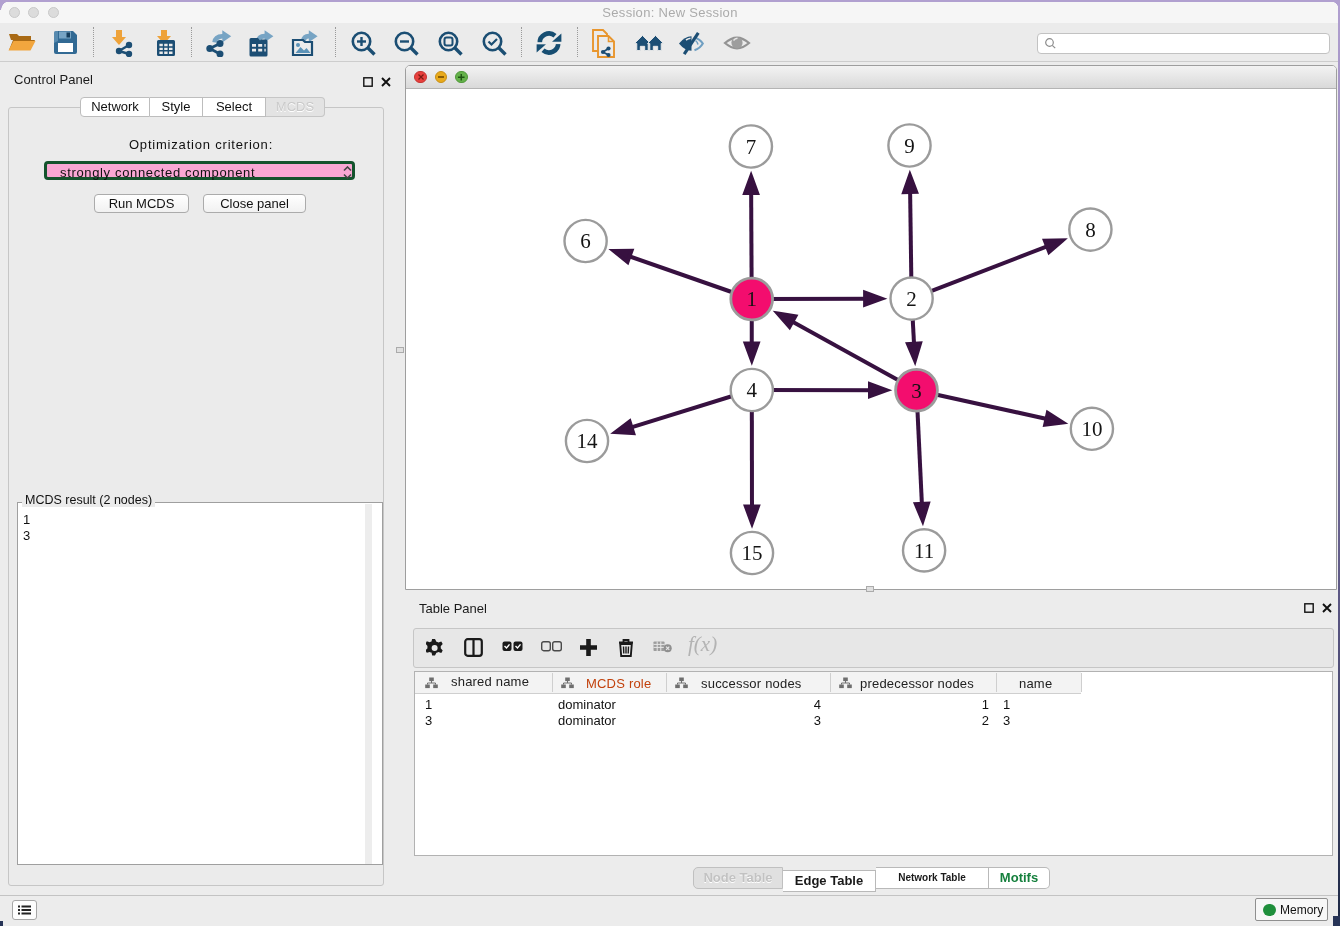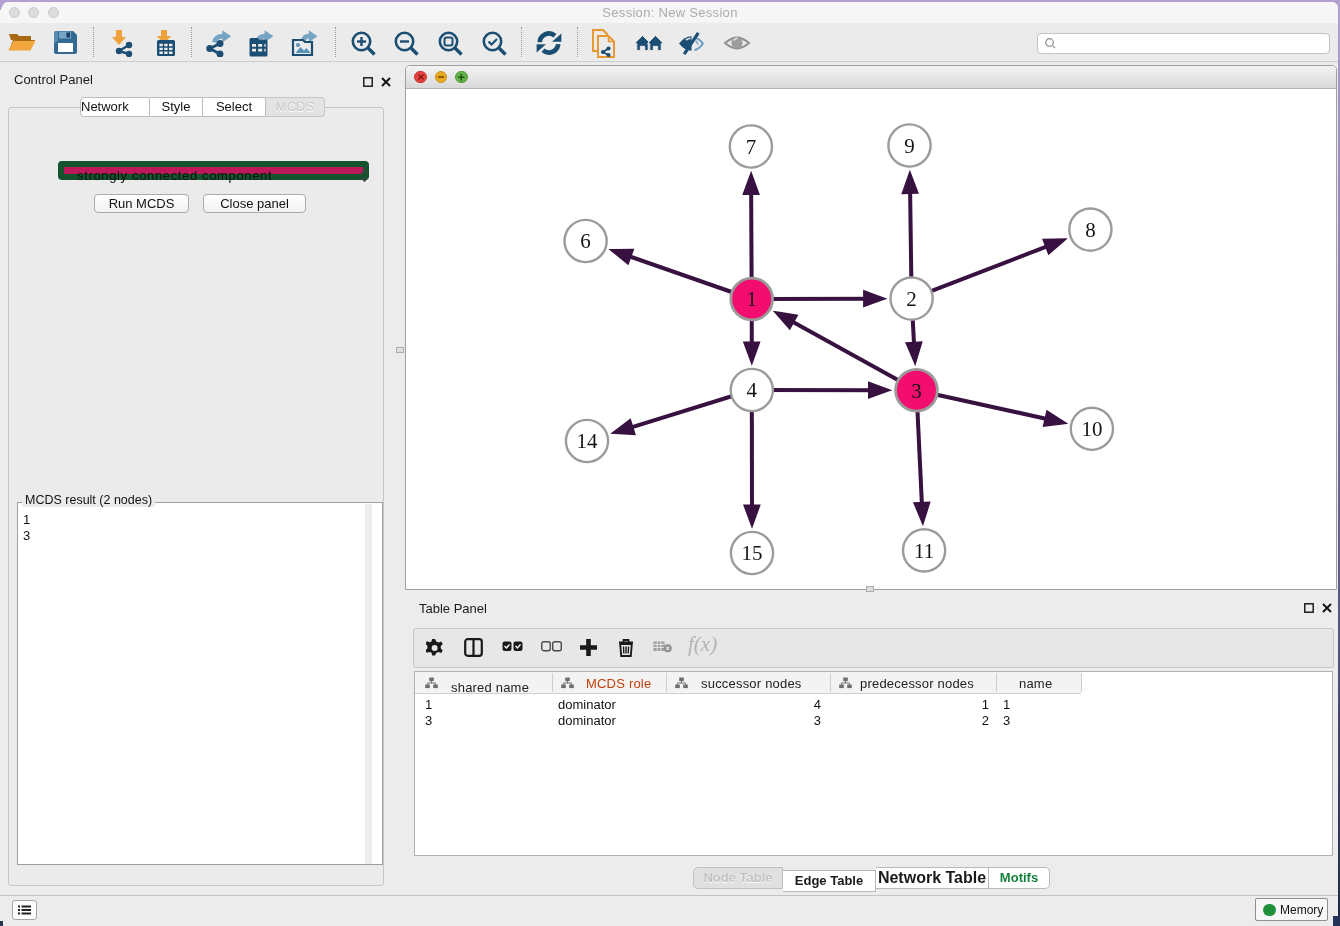--- a/index.html
+++ b/index.html
@@ -139,26 +139,27 @@
   <div class="abs" style="left:14px;top:10px;font-size:13px;color:#1a1a1a;">Control Panel</div>
   <svg class="abs" style="left:363px;top:15px" width="10" height="10" viewBox="0 0 10 10">
       <rect x="0.8" y="0.8" width="8.4" height="8.4" fill="none" stroke="#111" stroke-width="1.4"></rect>
     </svg>
   <svg class="abs" style="left:381px;top:15px" width="10" height="10" viewBox="0 0 10 10">
       <path d="M1 1 L9 9 M9 1 L1 9" stroke="#111" stroke-width="1.9"></path>
     </svg>
 
   <div class="abs" style="left:8px;top:45px;width:376px;height:779px;background:#ebebeb;border:1px solid #c6c6c6;border-radius:3px;box-sizing:border-box;"></div>
 
-  <div class="abs" style="left:80px;top:35px;width:70px;height:20px;background:#fff;border:1px solid #bdbdbd;border-radius:4px 0 0 4px;box-sizing:border-box;font-size:13px;line-height:18px;color:#111;">Network</div>
+  <div class="abs" style="left:80px;top:35px;width:70px;height:20px;background:#fff;border:1px solid #bdbdbd;border-radius:4px 0 0 4px;box-sizing:border-box;font-size:13px;text-align:center;line-height:18px;color:#111;">Network</div>
   <div class="abs" style="left:150px;top:35px;width:53px;height:20px;background:#fff;border:1px solid #bdbdbd;border-left:none;box-sizing:border-box;font-size:13px;text-align:center;line-height:18px;color:#111;">Style</div>
   <div class="abs" style="left:203px;top:35px;width:63px;height:20px;background:#fff;border:1px solid #bdbdbd;border-left:none;box-sizing:border-box;font-size:13px;text-align:center;line-height:18px;color:#111;">Select</div>
   <div class="abs" style="left:266px;top:35px;width:59px;height:20px;background:#e3e3e3;border:1px solid #c6c6c6;border-left:none;border-radius:0 4px 4px 0;box-sizing:border-box;font-size:13px;text-align:center;line-height:18px;color:#c9c9c9;text-shadow:0 1px 0 #fff;">MCDS</div>
 
-  <div class="abs" style="left:58px;top:99px;width:311px;height:19px;background:#be185d;border:6px solid #14532d;border-radius:4px;box-sizing:border-box;">
+  <div class="abs" style="left:13px;top:75px;width:376px;text-align:center;font-size:13px;letter-spacing:0.8px;color:#111;">Optimization criterion:</div>
+  <div class="abs" style="left:44px;top:99px;width:311px;height:19px;background:#f9a8d4;border:3px solid #14532d;border-radius:4px;box-sizing:border-box;">
     <div class="abs" style="left:13px;top:0.5px;font-size:13px;letter-spacing:0.65px;color:#111;">strongly connected component</div>
     <svg class="abs" style="left:295px;top:2px" width="11" height="13" viewBox="0 0 11 13">
         <path d="M2 4.5 L5.5 1 L9 4.5" fill="none" stroke="#444" stroke-width="1.6"></path>
         <path d="M2 8.5 L5.5 12 L9 8.5" fill="none" stroke="#444" stroke-width="1.6"></path>
       </svg>
   </div>
   <div class="abs" style="left:94px;top:132px;width:95px;height:19px;background:linear-gradient(#ffffff,#f1f1f1);border:1px solid #ababab;border-radius:4px;box-sizing:border-box;font-size:13px;text-align:center;line-height:17px;color:#111;">Run MCDS</div>
   <div class="abs" style="left:203px;top:132px;width:103px;height:19px;background:linear-gradient(#ffffff,#f1f1f1);border:1px solid #ababab;border-radius:4px;box-sizing:border-box;font-size:13px;text-align:center;line-height:17px;color:#111;">Close panel</div>
 
   <div class="abs" style="left:17px;top:440px;width:366px;height:363px;background:#fff;border:1px solid #9f9f9f;box-sizing:border-box;">
@@ -328,40 +329,40 @@
         <path d="M6.5 4 v2 M2.5 7.5 v-1.5 h8 v1.5" stroke="#6e6e6e" stroke-width="1" fill="none"></path>
       </svg>
     <svg class="abs" style="left:424px;top:5px" width="13" height="12" viewBox="0 0 13 12">
         <g fill="#6e6e6e">
           <rect x="4.2" y="0.5" width="4.6" height="3.6"></rect>
           <rect x="0.2" y="7.5" width="4.6" height="3.6"></rect>
           <rect x="8.2" y="7.5" width="4.6" height="3.6"></rect>
         </g>
         <path d="M6.5 4 v2 M2.5 7.5 v-1.5 h8 v1.5" stroke="#6e6e6e" stroke-width="1" fill="none"></path>
       </svg>
-    <div class="abs" style="left:36px;top:8px;font-size:13px;letter-spacing:0.2px;color:#222;">shared name</div>
+    <div class="abs" style="left:36px;top:2px;font-size:13px;letter-spacing:0.2px;color:#222;">shared name</div>
     <div class="abs" style="left:171px;top:4px;font-size:13px;letter-spacing:0.2px;color:#c2410c;">MCDS role</div>
     <div class="abs" style="left:286px;top:4px;font-size:13px;letter-spacing:0.2px;color:#222;">successor nodes</div>
     <div class="abs" style="left:445px;top:4px;font-size:13px;letter-spacing:0.2px;color:#222;">predecessor nodes</div>
     <div class="abs" style="left:604px;top:4px;font-size:13px;letter-spacing:0.2px;color:#222;">name</div>
     <div class="abs" style="left:10px;top:25px;font-size:13px;color:#111;">1</div>
     <div class="abs" style="left:143px;top:25px;font-size:13px;color:#111;">dominator</div>
     <div class="abs" style="left:350px;top:25px;width:56px;text-align:right;font-size:13px;color:#111;">4</div>
     <div class="abs" style="left:520px;top:25px;width:54px;text-align:right;font-size:13px;color:#111;">1</div>
     <div class="abs" style="left:588px;top:25px;font-size:13px;color:#111;">1</div>
     <div class="abs" style="left:10px;top:41px;font-size:13px;color:#111;">3</div>
     <div class="abs" style="left:143px;top:41px;font-size:13px;color:#111;">dominator</div>
     <div class="abs" style="left:350px;top:41px;width:56px;text-align:right;font-size:13px;color:#111;">3</div>
     <div class="abs" style="left:520px;top:41px;width:54px;text-align:right;font-size:13px;color:#111;">2</div>
     <div class="abs" style="left:588px;top:41px;font-size:13px;color:#111;">3</div>
   </div>
 
   <div class="abs" style="left:288px;top:269px;width:90px;height:22px;background:#e0e0e0;border:1px solid #c0c0c0;border-radius:5px 0 0 5px;box-sizing:border-box;font-size:13px;font-weight:bold;text-align:center;line-height:20px;color:#c2c2c2;text-shadow:0 1px 0 #fff;">Node Table</div>
   <div class="abs" style="left:378px;top:272px;width:93px;height:22px;background:#fff;border:1px solid #b9b9b9;border-left:none;box-sizing:border-box;font-size:13px;font-weight:bold;text-align:center;line-height:20px;color:#1a1a1a;">Edge Table</div>
-  <div class="abs" style="left:471px;top:269px;width:113px;height:22px;background:#fff;border:1px solid #b9b9b9;border-left:none;box-sizing:border-box;font-size:16px;font-weight:bold;text-align:center;line-height:20px;color:#1a1a1a;">Network Table</div>
+  <div class="abs" style="left:471px;top:269px;width:113px;height:22px;background:#fff;border:1px solid #b9b9b9;border-left:none;box-sizing:border-box;font-size:10px;font-weight:bold;text-align:center;line-height:20px;color:#1a1a1a;">Network Table</div>
   <div class="abs" style="left:584px;top:269px;width:61px;height:22px;background:#fff;border:1px solid #b9b9b9;border-left:none;border-radius:0 5px 5px 0;box-sizing:border-box;font-size:13px;font-weight:bold;text-align:center;line-height:20px;color:#15803d;">Motifs</div>
 </div>
 
 <div class="abs" id="statusbar" style="left:0;top:895px;width:1340px;height:31px;background:#ececec;border-top:1px solid #c3c3c3;box-sizing:border-box;">
   <div class="abs" style="left:12px;top:4px;width:25px;height:20px;background:#fdfdfd;border:1px solid #a6a6a6;border-radius:3px;box-sizing:border-box;">
     <svg class="abs" style="left:5px;top:4px" width="13" height="10" viewBox="0 0 13 10">
         <g fill="#222">
           <rect x="0" y="0.5" width="2" height="2"></rect>
           <rect x="3.5" y="0.5" width="9.5" height="2"></rect>
           <rect x="0" y="4" width="2" height="2"></rect>

